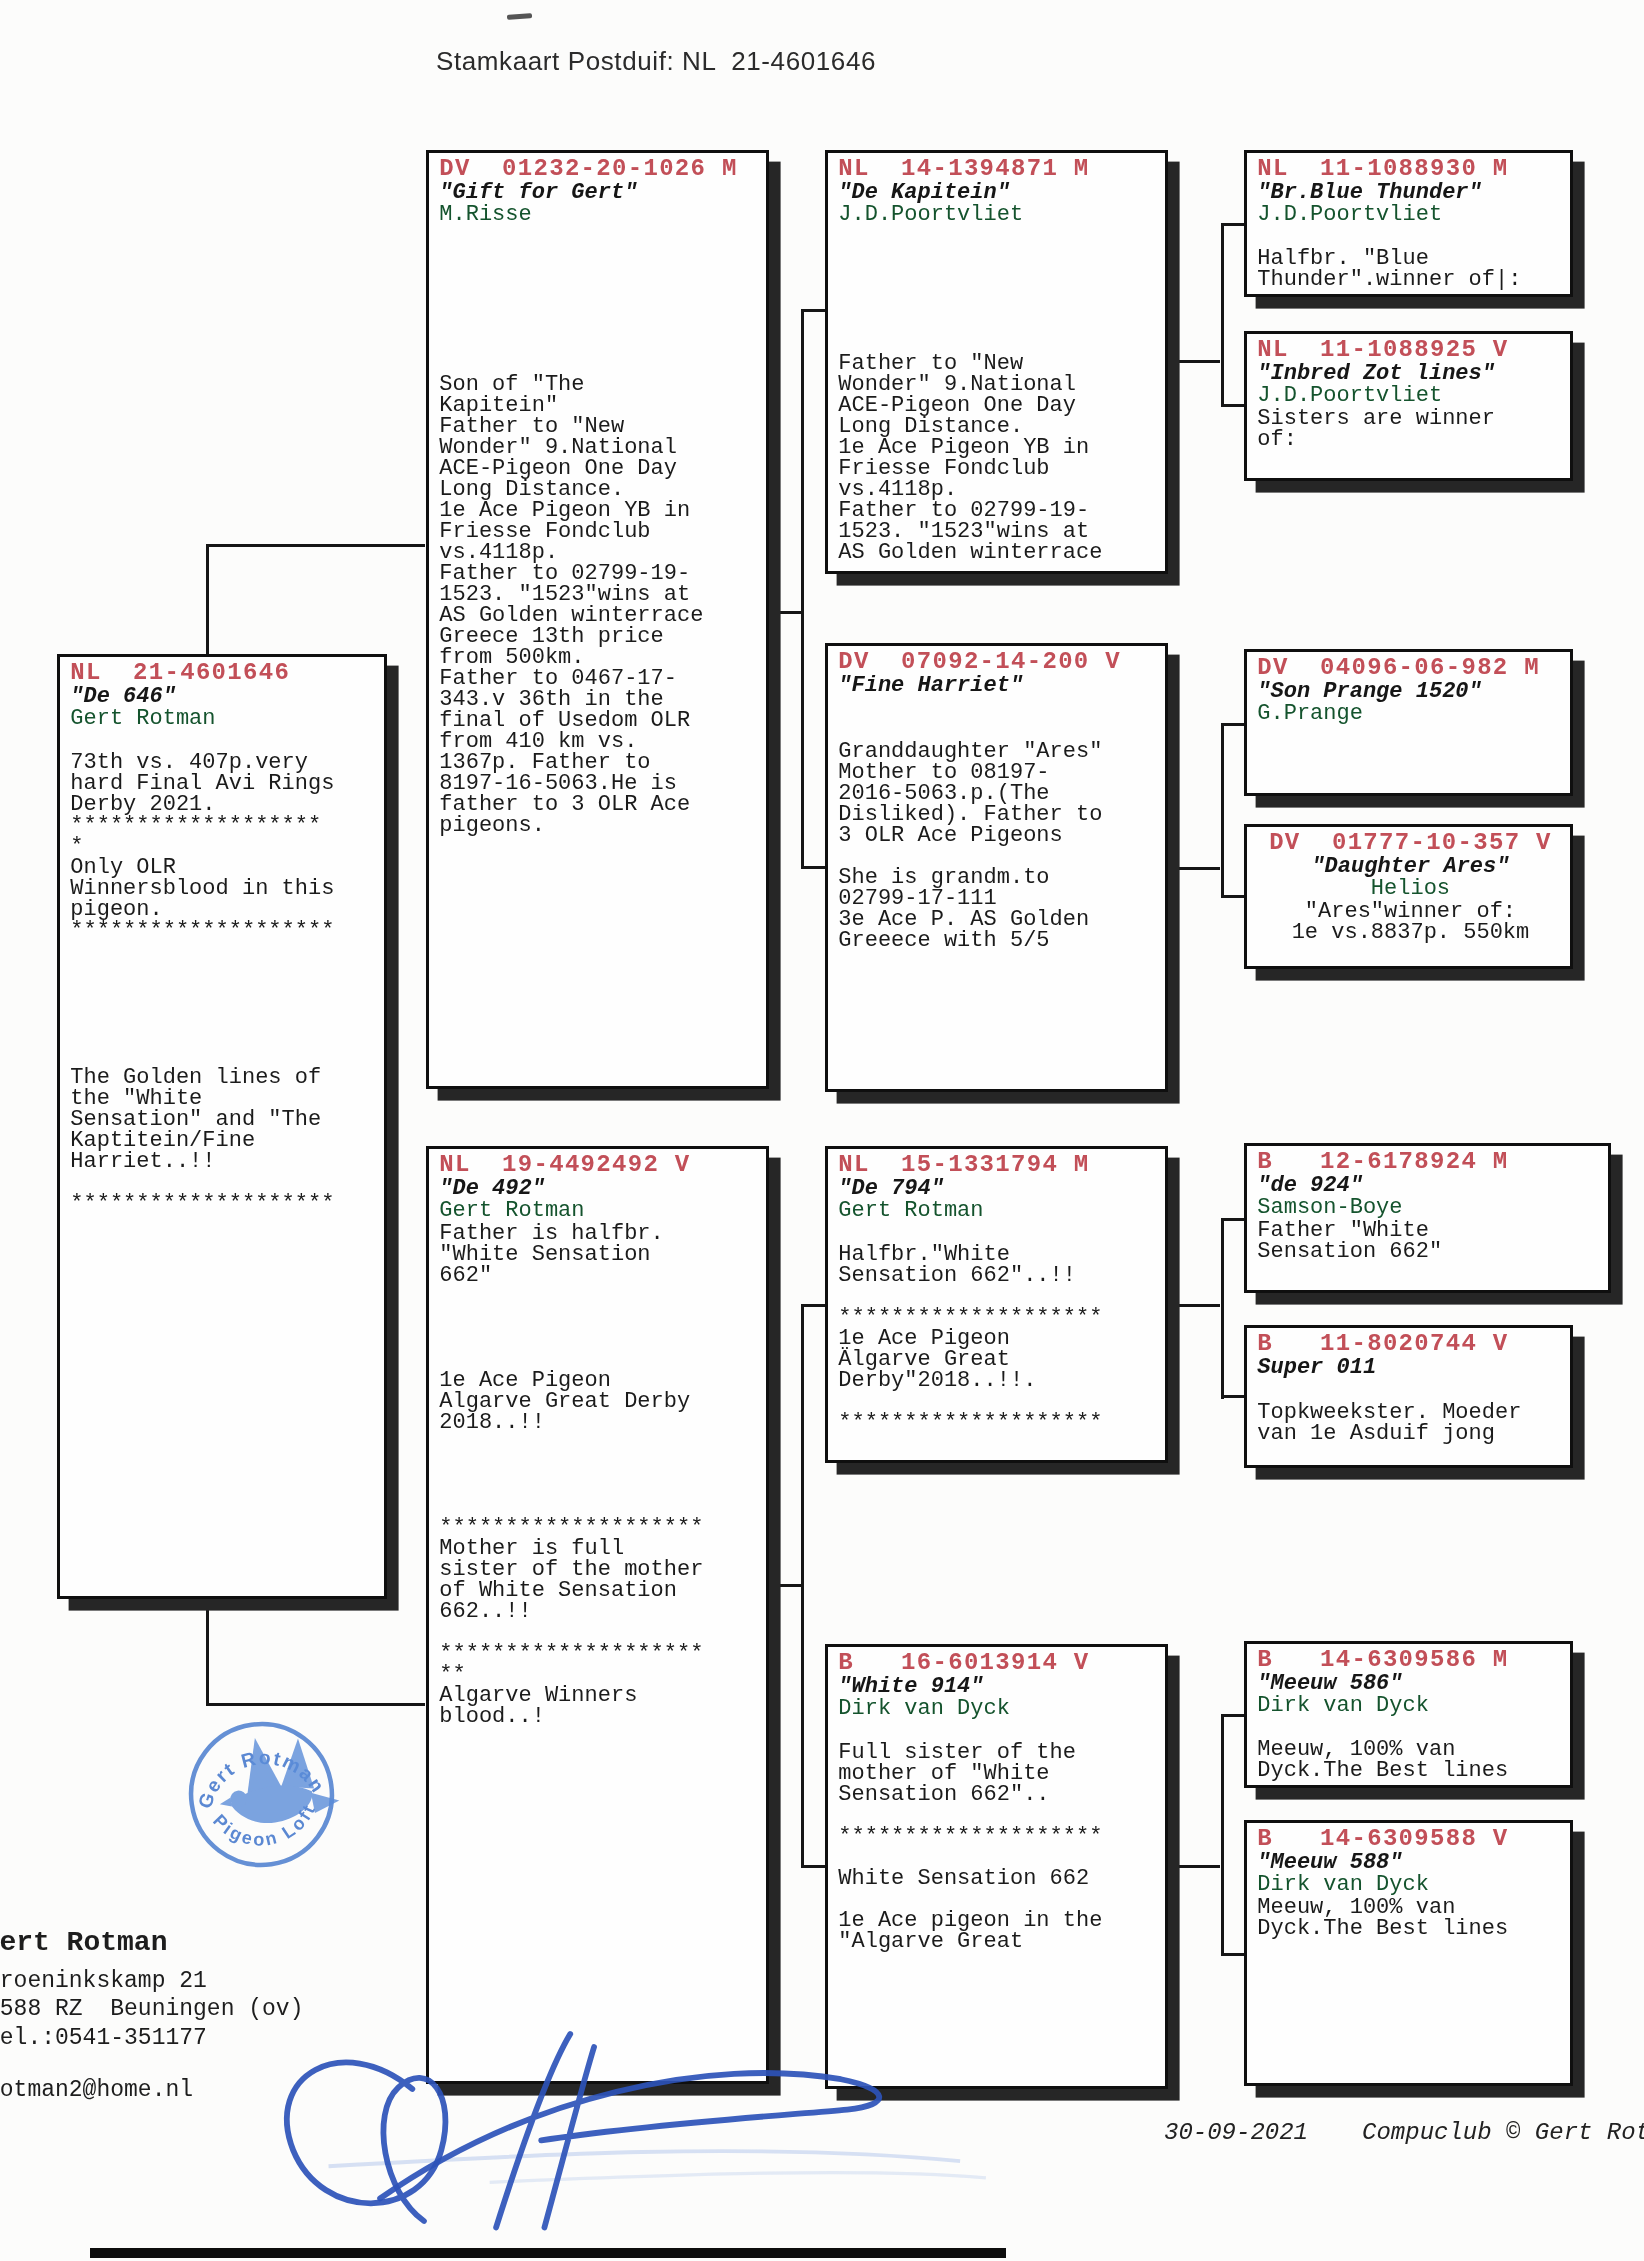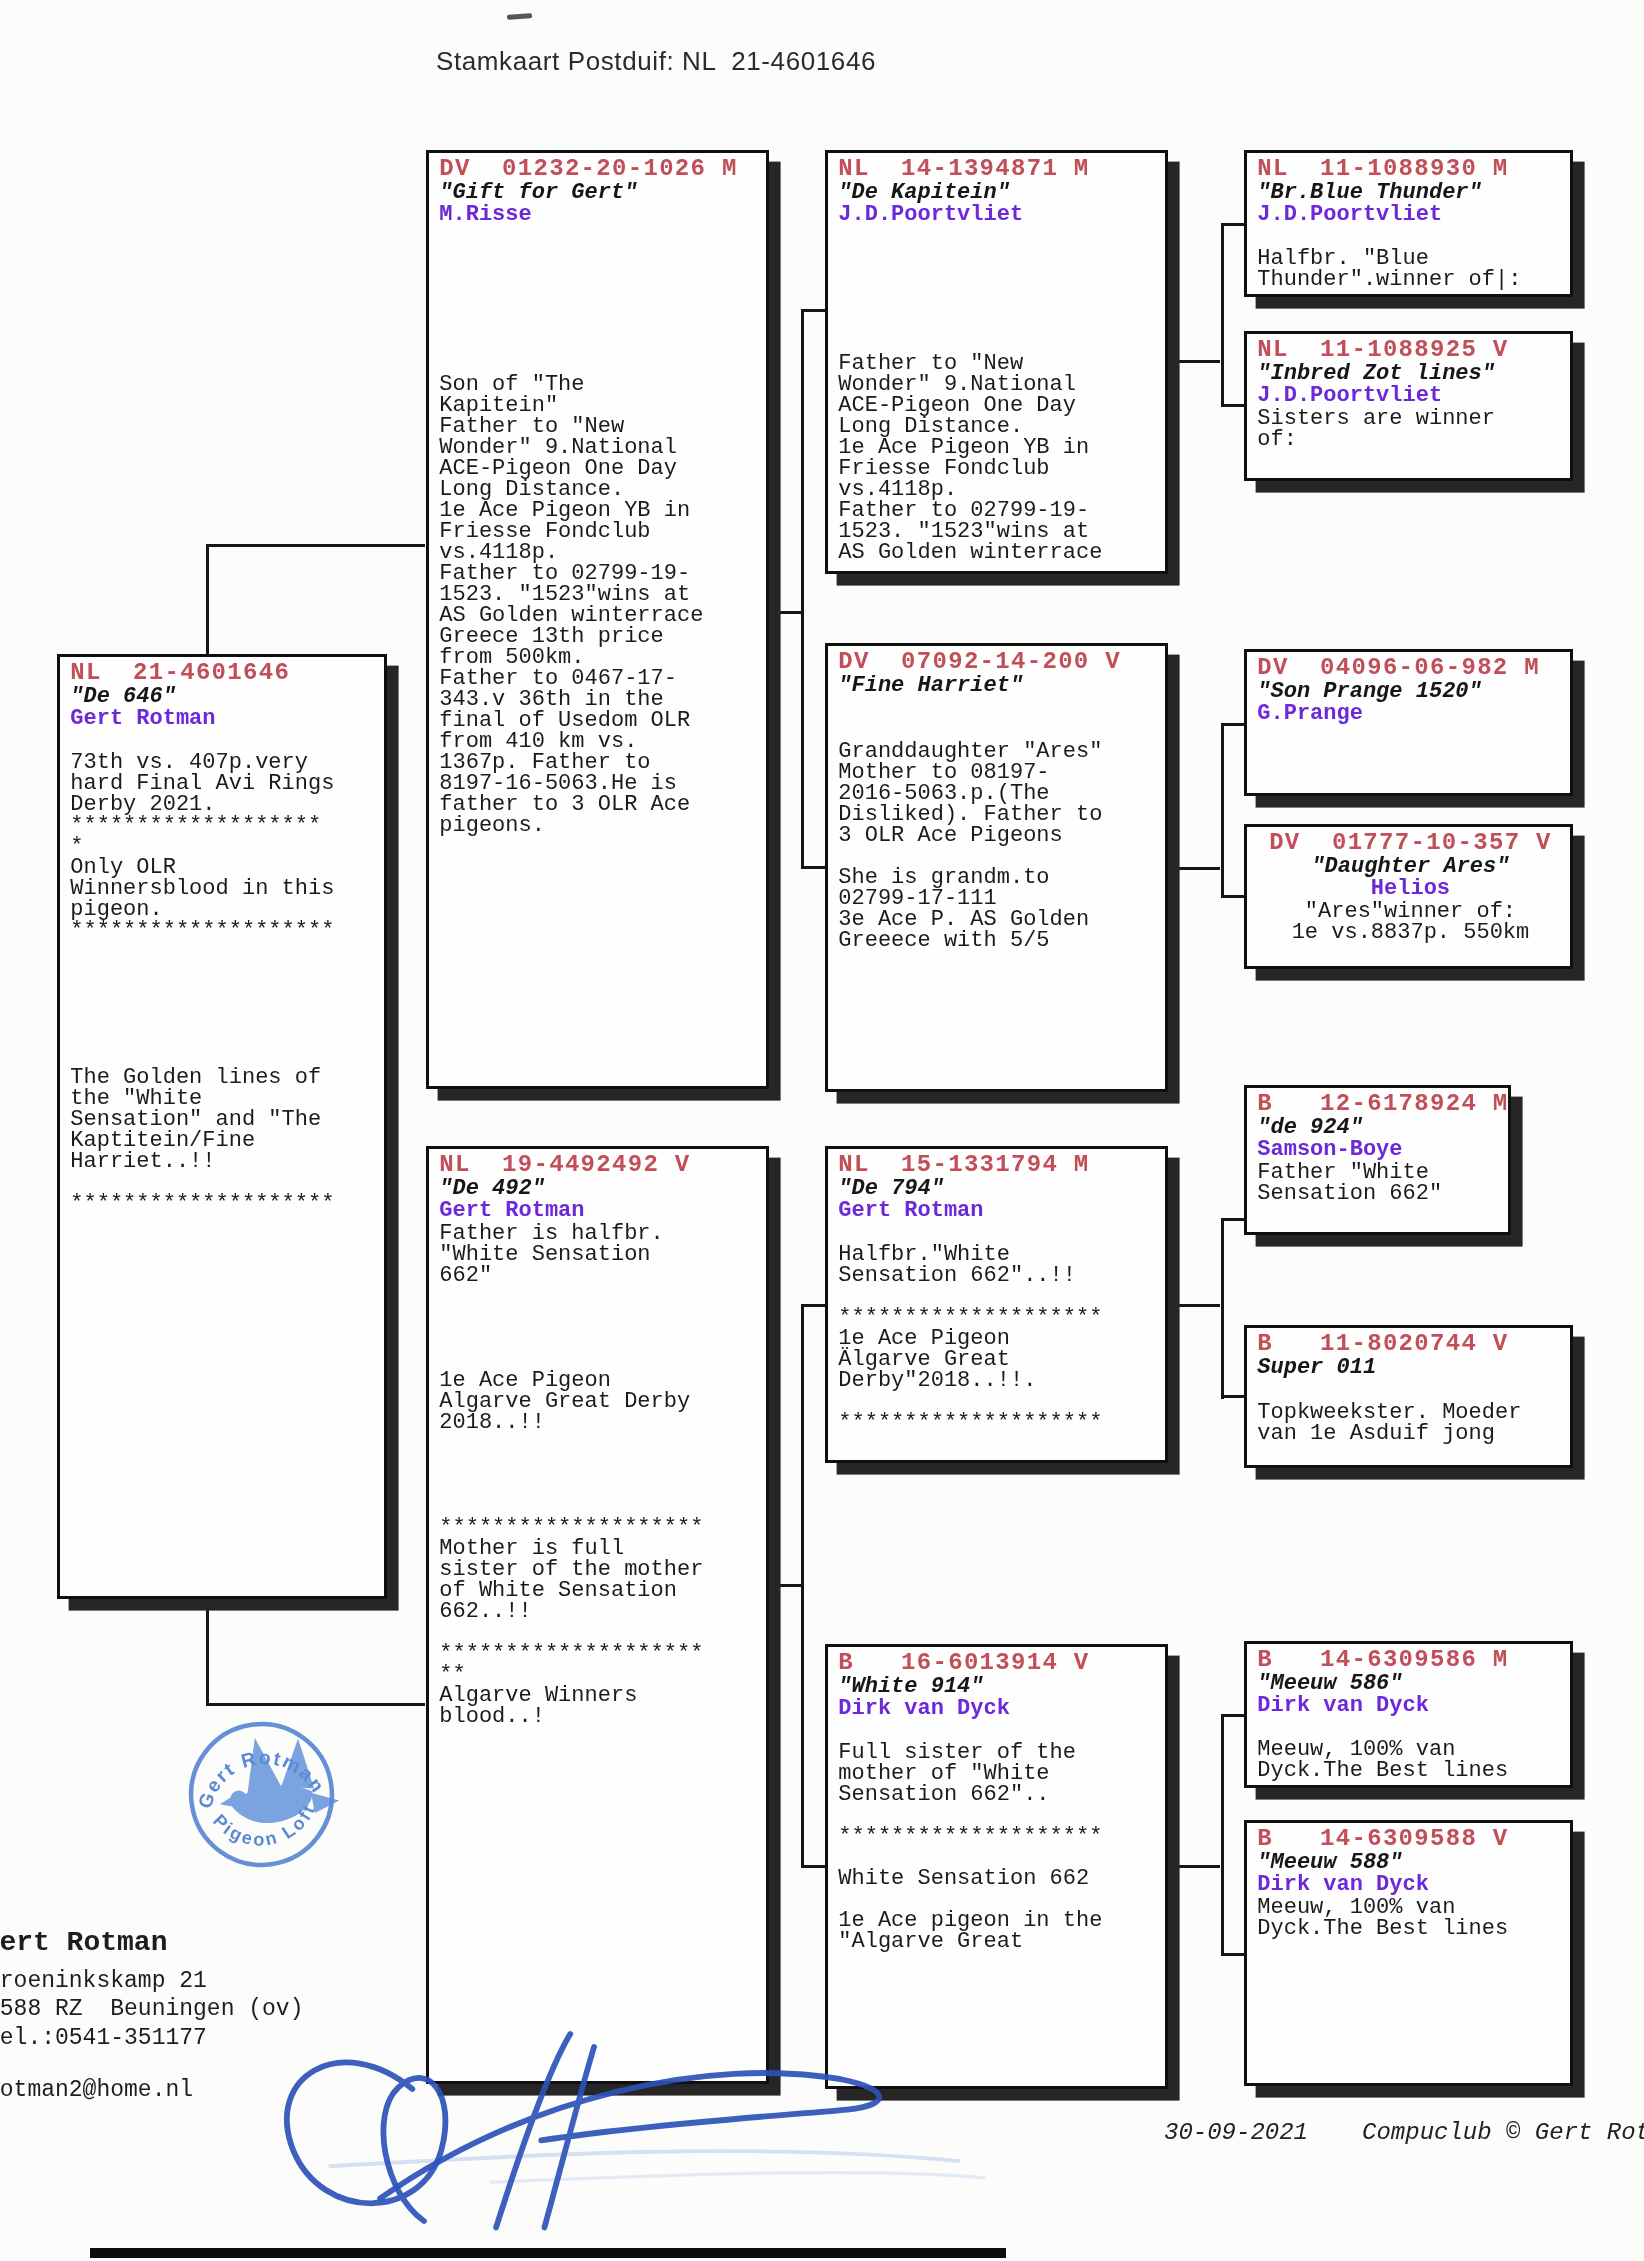--- a/index.html
+++ b/index.html
@@ -17,21 +17,21 @@
   }
   .artifact{position:absolute;background:#555;border-radius:1.9px;}
   .ln{position:absolute;background:#161616;}
   .pbox{
     position:absolute;box-sizing:border-box;background:#fefefe;
     border:3.2px solid #0f0f0f;box-shadow:11.6px 11.6px 0 #262626;
     padding:2.6px 6.4px 2.6px 10.3px;overflow:hidden;
   }
   .ring{font-weight:bold;font-size:24px;line-height:26px;color:#c24f58;letter-spacing:1.3px;white-space:pre;}
   .pname{font-style:italic;font-weight:bold;font-size:22px;line-height:22.6px;white-space:pre;color:#161616;}
-  .breeder{font-weight:bold;font-size:22px;line-height:22.6px;min-height:22.6px;white-space:pre;color:#6d28d9;}
+  .breeder{font-weight:normal;font-size:22px;line-height:22.6px;min-height:22.6px;white-space:pre;color:#14532d;}
   .pbody{font-size:22px;line-height:21px;white-space:pre;color:#1b1b1b;}
   .contact-line{position:absolute;white-space:pre;color:#1d1d1d;}
   .c-name{left:-17.4px;top:1927px;font-size:28px;font-weight:bold;}
   .c-street{left:-14px;top:1968px;font-size:23px;}
   .c-city{left:-14px;top:1996px;font-size:23px;}
   .c-phone{left:-14px;top:2025px;font-size:23px;}
   .c-email{left:-14px;top:2077px;font-size:23px;}
   .footer{
     position:absolute;left:1164px;top:2119px;display:flex;gap:54px;
     font-style:italic;font-size:24px;color:#222;white-space:pre;
@@ -271,21 +271,21 @@
 </section>
 
 <section class="pbox" style="left:1244px;top:824px;width:329px;height:145px;text-align:center;">
   <div class="ring">DV  01777-10-357 V</div>
   <div class="pname">"Daughter Ares"</div>
   <div class="breeder">Helios</div>
   <div class="pbody">"Ares"winner of:
 1e vs.8837p. 550km</div>
 </section>
 
-<section class="pbox" style="left:1244px;top:1085px;width:267px;height:150px;">
+<section class="pbox" style="left:1244px;top:1143px;width:367px;height:150px;">
   <div class="ring">B   12-6178924 M</div>
   <div class="pname">"de 924"</div>
   <div class="breeder">Samson-Boye</div>
   <div class="pbody">Father "White
 Sensation 662"</div>
 </section>
 
 <section class="pbox" style="left:1244px;top:1325px;width:329px;height:143px;">
   <div class="ring">B   11-8020744 V</div>
   <div class="pname">Super 011</div>

